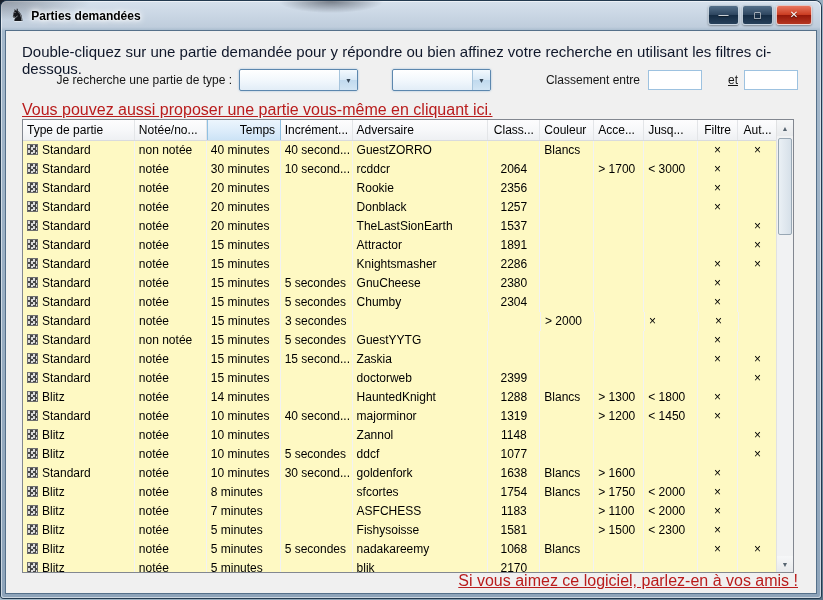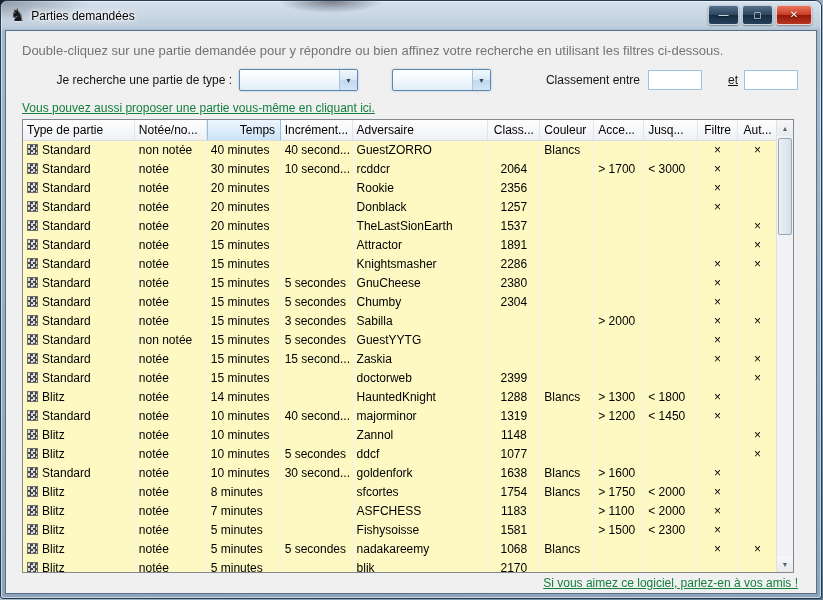--- a/index.html
+++ b/index.html
@@ -13,54 +13,54 @@
     border-radius:6px 6px 3px 3px;
     background:linear-gradient(180deg,#d6e1ed 0%,#bfcddc 26px,#a4b8cb 30px,#8ea4ba 100%);
     box-shadow:0 0 0 1px #233a50, inset 0 0 0 1px rgba(255,255,255,.55);}
   .titlebar{position:absolute;top:0;left:0;right:0;height:29px;display:flex;align-items:center;
     padding:0 9px;box-sizing:border-box;border-radius:6px 6px 0 0;
     background:
       radial-gradient(ellipse 70px 16px at 330px 0px, rgba(18,22,32,.5), transparent 75%),
       radial-gradient(ellipse 120px 26px at 0px 0px, rgba(18,22,32,.35), transparent 75%);}
   .app-icon{font-size:17px;line-height:1;margin-right:6px;color:#16181c;
     text-shadow:0 1px 1px rgba(255,255,255,.5);}
-  .title-text{font-size:12px;color:#000;text-shadow:0 0 3px #fff,0 0 6px #fff,0 0 8px #fff;}
+  .title-text{font-size:12px;color:#000;text-shadow:0 0 3px #fff,0 0 6px #fff,0 0 8px #fff;font-weight:bold;}
   .win-buttons{position:absolute;top:4px;right:9px;display:flex;gap:3px;}
   .win-btn{width:29px;height:18px;border-radius:3px;display:flex;align-items:center;justify-content:center;
     font-size:10px;line-height:1;color:#fff;cursor:pointer;
     border:1px solid rgba(240,248,255,.75);
     background:linear-gradient(#55708a,#2e4660 48%,#152c44 52%,#27405a);
     box-shadow:0 1px 2px rgba(0,0,0,.35);text-shadow:0 1px 1px rgba(0,0,0,.6);}
   .win-btn.close{width:34px;
     background:linear-gradient(#e8765f,#cb3d22 48%,#97180a 52%,#b53620);}
   .glyph-max{font-size:9px;}
   .client{position:absolute;left:4px;right:4px;top:29px;bottom:4px;
     background:#f0f0f0;border:1px solid #55708a;}
-  .intro{position:absolute;left:16px;top:12px;font-size:13px;color:#737373;}
+  .intro{position:absolute;left:16px;top:12px;font-size:15px;color:#0f172a;}
   .filter-row{position:absolute;left:0;right:0;top:38px;height:24px;}
   .lbl{position:absolute;font-size:12px;color:#151515;line-height:22px;}
   .lbl-type{left:0;width:226px;text-align:right;}
   .lbl-classement{left:440px;width:194px;text-align:right;}
   .lbl-et{left:722px;text-decoration:underline;}
   .combo{position:absolute;top:0;height:22px;box-sizing:border-box;cursor:pointer;
     border:1px solid #5c87ae;border-radius:2px;display:flex;align-items:center;
     background:linear-gradient(#ffffff,#f1f7fc 55%,#e2edf7);
     box-shadow:0 0 2px rgba(90,150,200,.6);}
   .combo-type{left:233px;width:119px;}
   .combo-time{left:386px;width:99px;}
   .combo .val{padding:0 6px;font-size:12px;flex:1;white-space:nowrap;overflow:hidden;}
   .combo .arrow{width:17px;height:100%;display:flex;align-items:center;justify-content:center;
     font-size:7px;color:#36485a;border-left:1px solid #a6c4dc;border-radius:0 1px 1px 0;
     background:linear-gradient(#f3f9fe,#d9e9f6 48%,#c1daee 52%,#d2e5f4);}
   .rating-input{position:absolute;top:1px;height:20px;width:54px;box-sizing:border-box;
     border:1px solid #9dc2e0;background:#fff;font-size:12px;padding:0 4px;
     font-family:"Liberation Sans",sans-serif;}
   .input-min{left:642px;}
   .input-max{left:738px;}
-  .link{color:#15803d;text-decoration:underline;font-size:12px;cursor:pointer;}
+  .link{color:#b91c1c;text-decoration:underline;font-size:16px;cursor:pointer;}
   .propose-link{position:absolute;left:16px;top:70px;}
   .footer-link{position:absolute;right:18px;bottom:3px;}
   .table{position:absolute;left:16px;top:88px;width:772px;height:454px;box-sizing:border-box;
     background:#fef9c3;border:1px solid #828790;}
   .thead{position:absolute;top:0;left:0;right:16px;height:21px;display:flex;box-sizing:border-box;
     background:linear-gradient(#fdfdfe,#f6f7f9 55%,#eef0f3);border-bottom:1px solid #d9dbde;}
   .thead .cell{font-size:12px;line-height:20px;padding:0 4px;box-sizing:border-box;
     border-right:1px solid #e3e5e8;white-space:nowrap;overflow:hidden;color:#000;cursor:pointer;}
   .thead .cell.sorted{background:linear-gradient(#ecf5fd,#dcecfa 55%,#cce3f6);
     border-left:1px solid #90c0e2;border-right:1px solid #90c0e2;padding-left:32px;}
@@ -268,21 +268,20 @@
               <div class="cell"></div>
               <div class="cell"></div>
               <div class="cell">×</div>
               <div class="cell"></div>
             </div>
             <div class="trow">
               <div class="cell"><span class="board-icon"></span><span>Standard</span></div>
               <div class="cell">notée</div>
               <div class="cell">15 minutes</div>
               <div class="cell">3 secondes</div>
-              <div class="cell">Sabilla</div>
               <div class="cell"></div>
               <div class="cell"></div>
               <div class="cell">&gt; 2000</div>
               <div class="cell"></div>
               <div class="cell">×</div>
               <div class="cell">×</div>
             </div>
             <div class="trow">
               <div class="cell"><span class="board-icon"></span><span>Standard</span></div>
               <div class="cell">non notée</div>

